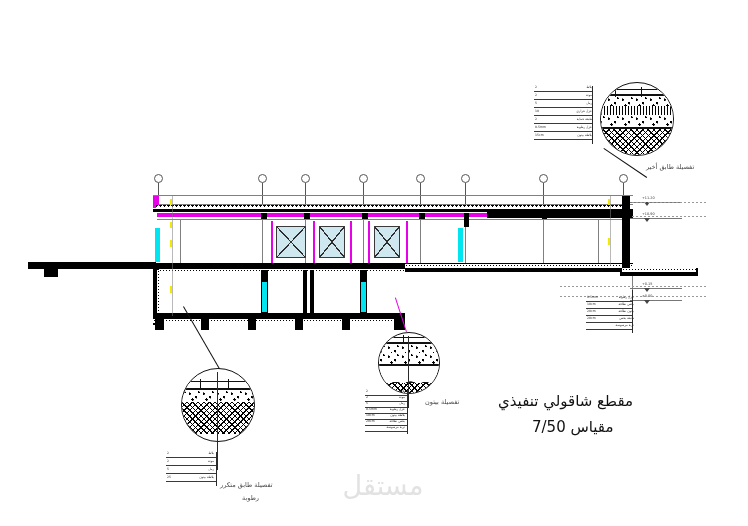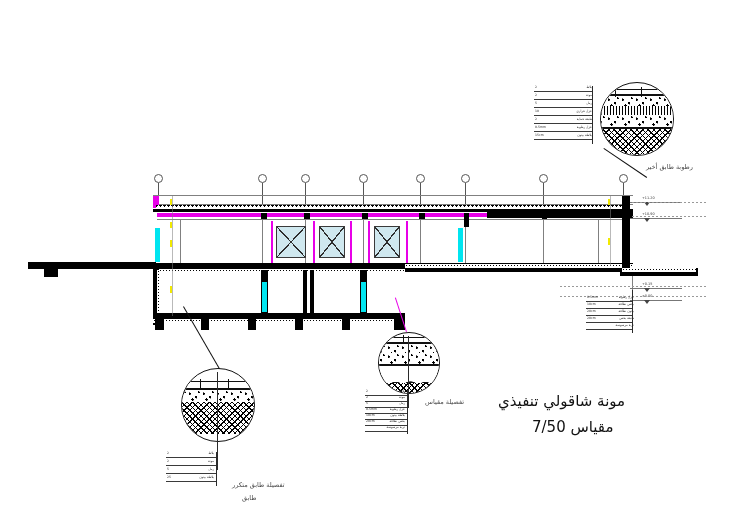--- a/index.html
+++ b/index.html
@@ -308,21 +308,21 @@
         <div class="num" style="left: 1px; top: 32px;">2</div>
         <div class="lbl" style="right: 4px; top: 32px; text-align: right;">طبقة حماية</div>
         <div class="rung" style="left: 0px; top: 45px; width: 58px;"></div>
         <div class="num" style="left: 1px; top: 40px;">0.5mm</div>
         <div class="lbl" style="right: 4px; top: 40px; text-align: right;">عزل رطوبة</div>
         <div class="rung" style="left: 0px; top: 53px; width: 58px;"></div>
         <div class="num" style="left: 1px; top: 48px;">15cm</div>
         <div class="lbl" style="right: 4px; top: 48px; text-align: right;">بلاطة بيتون</div>
       </div>
     <div class="lead" style="left:604px;top:148px;width:52px;transform:rotate(34deg);"></div>
-    <div class="capt" style="left:646px;top:163px;">رطوبة طابق أخير</div>
+    <div class="capt" style="left:646px;top:163px;">تفصيلة طابق أخير</div>
   </div>
 
   <div class="abs" id="detail-1">
     <div class="abs callout" style="left:181px;top:368px;width:74px;height:74px;">
       <div class="band" style="top:12px;height:8px;background:#ffffff;border-top:1.2px solid #111;border-bottom:1.2px solid #111;"></div>
       <div class="band" style="top:19px;height:2px;background:#111;"></div>
       <div class="band hatch-gravel" style="top:21px;height:12px;"></div>
       <div class="band hatch-cross" style="top:33px;height:32px;"></div>
       <div class="abs" style="left:18px;top:10px;width:1.4px;height:11px;background:#111;"></div>
       <div class="abs" style="left:46px;top:10px;width:1.4px;height:11px;background:#111;"></div>
@@ -337,22 +337,22 @@
         <div class="num" style="left: 1px; top: 8px;">2</div>
         <div class="lbl" style="right: 4px; top: 8px; text-align: right;">مونة</div>
         <div class="rung" style="left: 0px; top: 21px; width: 50px;"></div>
         <div class="num" style="left: 1px; top: 16px;">5</div>
         <div class="lbl" style="right: 4px; top: 16px; text-align: right;">رمل</div>
         <div class="rung" style="left: 0px; top: 29px; width: 50px;"></div>
         <div class="num" style="left: 1px; top: 24px;">25</div>
         <div class="lbl" style="right: 4px; top: 24px; text-align: right;">بلاطة بيتون</div>
       </div>
     <div class="lead" style="left:219px;top:369px;width:72px;transform:rotate(-120deg);"></div>
-    <div class="capt" style="left:232px;top:481px;">تفصيلة طابق متكرر</div>
-    <div class="capt" style="left:242px;top:494px;">طابق</div>
+    <div class="capt" style="left:220px;top:481px;">تفصيلة طابق متكرر</div>
+    <div class="capt" style="left:242px;top:494px;">رطوبة</div>
   </div>
 
   <div class="abs" id="detail-2">
     <div class="abs callout" style="left:378px;top:332px;width:62px;height:62px;">
       <div class="band" style="top:4px;height:6px;background:#fff;border-top:1.2px solid #111;border-bottom:1.2px solid #111;"></div>
       <div class="band" style="top:9px;height:2px;background:#111;"></div>
       <div class="band hatch-gravel" style="top:11px;height:9px;"></div>
       <div class="band hatch-gravel" style="top:20px;height:11px;"></div>
       <div class="band" style="top:31px;height:2px;background:#111;"></div>
       <div class="band" style="top:33px;height:18px;background:
@@ -382,21 +382,21 @@
         <div class="rung" style="left: 0px; top: 29px; width: 42px;"></div>
         <div class="num" style="left: 1px; top: 24px;">10cm</div>
         <div class="lbl" style="right: 4px; top: 24px; text-align: right;">بلاطة بيتون</div>
         <div class="rung" style="left: 0px; top: 35px; width: 42px;"></div>
         <div class="num" style="left: 1px; top: 30px;">20cm</div>
         <div class="lbl" style="right: 4px; top: 30px; text-align: right;">بحص نظافة</div>
         <div class="rung" style="left: 0px; top: 41px; width: 42px;"></div>
         <div class="lbl" style="right: 4px; top: 36px; text-align: right;">تربة مرصوصة</div>
       </div>
     <div class="lead-m" style="left:406px;top:332px;width:36px;transform:rotate(-108deg);"></div>
-    <div class="capt" style="left:425px;top:398px;">تفصيلة مقياس</div>
+    <div class="capt" style="left:425px;top:398px;">تفصيلة بيتون</div>
   </div>
 
   <div class="ladder abs" id="ladder-found" style="left:586px;top:296px;width:52px;height:34px;">
       <div class="spine" style="left: 46px; top: 0px; height: 37px;"></div>
       <div class="rung" style="left: 0px; top: 5px; width: 46px;"></div>
       <div class="num" style="left: 1px; top: 0px;">0.5mm</div>
       <div class="lbl" style="right: 4px; top: 0px; text-align: right;">عزل رطوبة</div>
       <div class="rung" style="left: 0px; top: 12px; width: 46px;"></div>
       <div class="num" style="left: 1px; top: 7px;">10cm</div>
       <div class="lbl" style="right: 4px; top: 7px; text-align: right;">بحص نظافة</div>
@@ -404,19 +404,20 @@
       <div class="num" style="left: 1px; top: 14px;">20cm</div>
       <div class="lbl" style="right: 4px; top: 14px; text-align: right;">بيتون نظافة</div>
       <div class="rung" style="left: 0px; top: 26px; width: 46px;"></div>
       <div class="num" style="left: 1px; top: 21px;">20cm</div>
       <div class="lbl" style="right: 4px; top: 21px; text-align: right;">طبقة بحص</div>
       <div class="rung" style="left: 0px; top: 33px; width: 46px;"></div>
       <div class="lbl" style="right: 4px; top: 28px; text-align: right;">تربة مرصوصة</div>
     </div>
   <div class="abs" style="left:632px;top:290px;width:1px;height:40px;background:#2a2a2a;"></div>
 
-  <div class="title-main" style="left:498px;top:392px;">مونة شاقولي تنفيذي</div>
+  <div class="title-main" style="left:498px;top:392px;">مقطع شاقولي تنفيذي</div>
   <div class="title-scale" style="left:532px;top:418px;">مقياس 7/50</div>
 
   <div id="watermark">
+    <div class="wm-ar">مستقل</div>
   </div>
 
 </div>
 
 </body></html>

